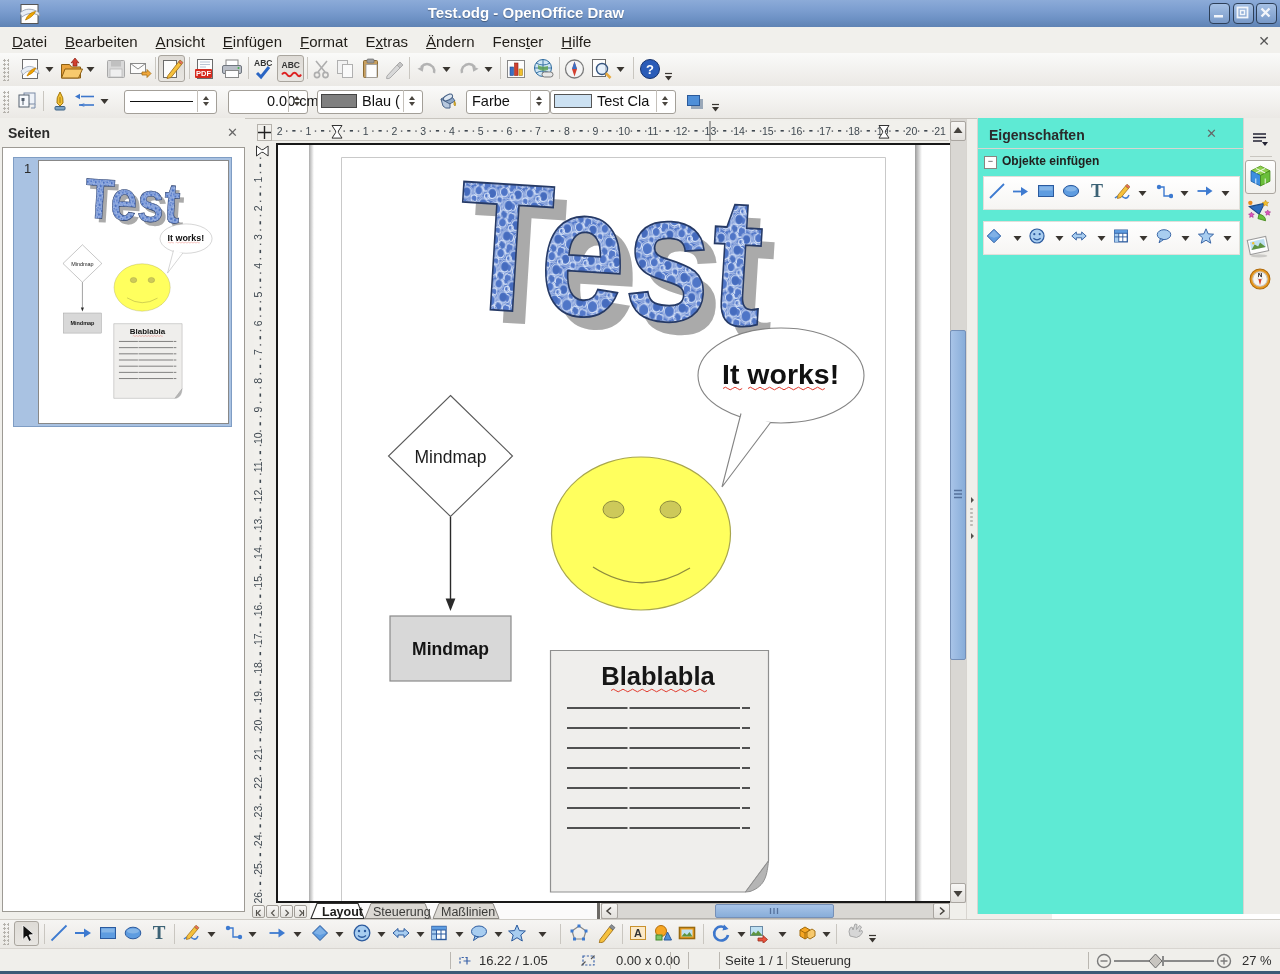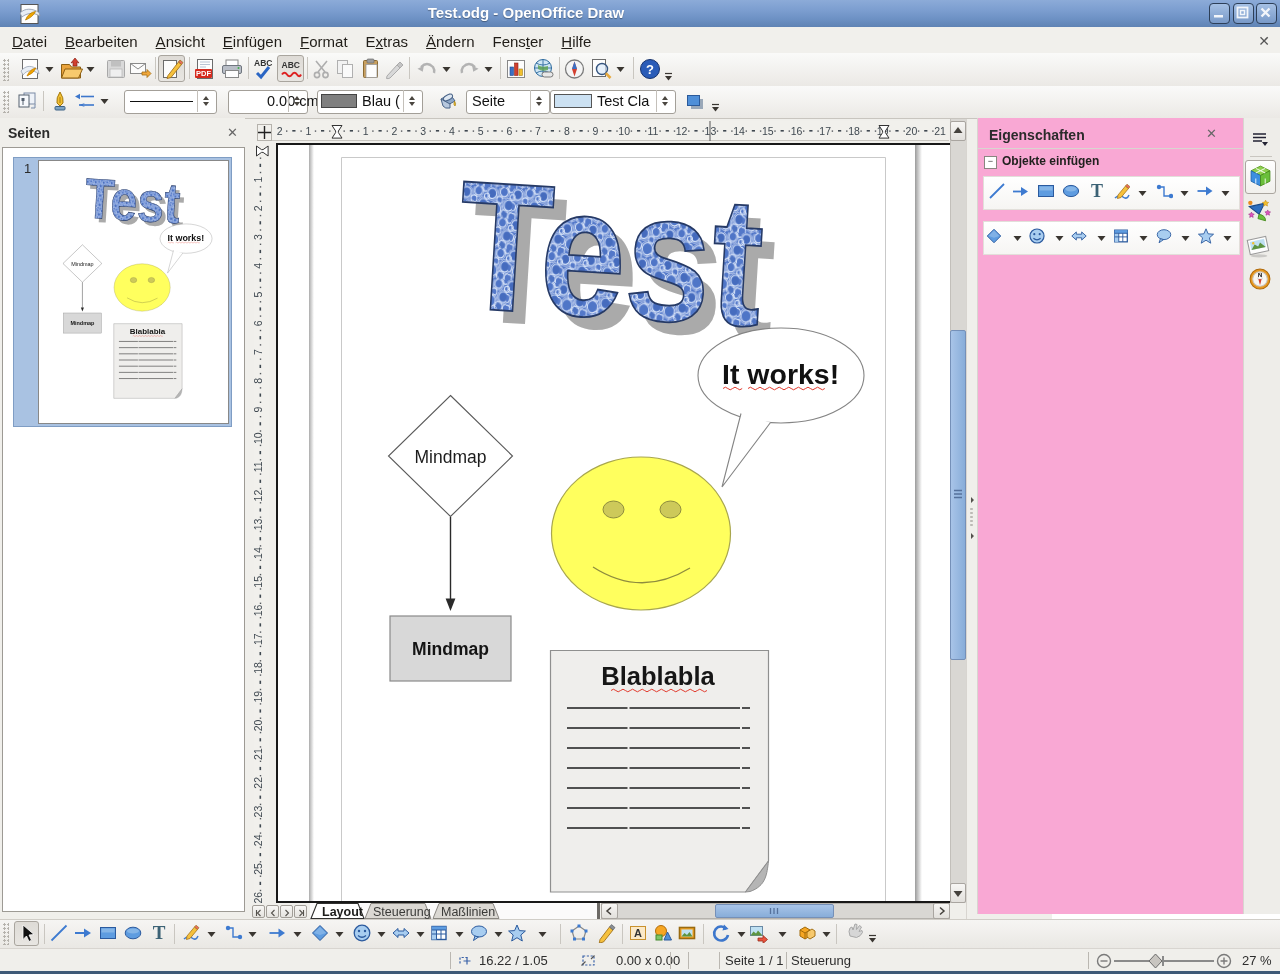--- a/index.html
+++ b/index.html
@@ -26,21 +26,21 @@
 .tbtn{border-radius:3px;}
 .pressed{background:linear-gradient(#dedbd6,#e8e6e2);border:1px solid #a9a59e;}
 .combo{background:#fff;border:1px solid #a39f98;border-radius:3px;height:22px;}
 .spin{position:absolute;right:0;top:0;width:17px;height:100%;border-left:1px solid #c4c0ba;}
 .spin:before{content:"";position:absolute;left:5px;top:3px;border:3px solid transparent;border-bottom:4px solid #4a4640;}
 .spin:after{content:"";position:absolute;left:5px;bottom:3px;border:3px solid transparent;border-top:4px solid #4a4640;}
 
 #leftdock{left:0;top:118px;width:245px;height:796px;background:#f0efeb;}
 #lefthead{left:8px;top:7px;font-size:14px;font-weight:bold;color:#2b2b2b;}
 #leftlist{left:2px;top:29px;width:241px;height:763px;background:#fff;border:1px solid #9d9a94;}
-#rightdock{left:977px;top:118px;width:266px;height:796px;background:#f9a8d4;border-left:1px solid #d8d5d0;}
+#rightdock{left:977px;top:118px;width:266px;height:796px;background:#5eead4;border-left:1px solid #d8d5d0;}
 #railbar{left:1243px;top:118px;width:37px;height:796px;background:#eeede9;border-left:1px solid #d8d5d0;}
 .iconstrip{left:5px;width:255px;height:32px;background:linear-gradient(#ffffff,#f6f5f3);border:1px solid #e2dfda;}
 
 #drawbar{left:0;top:919px;width:1280px;height:29px;background:linear-gradient(#f6f5f3,#e9e7e3);border-top:1px solid #d0cdc7;}
 #statusbar{left:0;top:948px;width:1280px;height:23px;background:#f0efeb;border-top:1px solid #d8d5d0;font-size:13px;color:#2d2d2d;}
 #bottomline{left:0;top:971px;width:1280px;height:3px;background:#3f5a77;}
 .stsep{position:absolute;top:3px;width:1px;height:17px;background:#bab7b1;}
 text{font-family:"Liberation Sans",sans-serif;}
 </style>
 </head>
@@ -232,21 +232,21 @@
     <div class="abs" style="left:321px;top:94px;width:36px;height:14px;background:#7f7f7f;border:1px solid #444;box-sizing:border-box;"></div>
     <div class="abs" style="left:362px;top:93px;font-size:14.5px;color:#111;">Blau (</div>
     <div class="abs spin" style="left:403px;top:90px;width:17px;height:22px;"></div>
     <svg class="abs" style="left:436px;top:90px;" width="22" height="22" viewBox="0 0 22 22">
       <path d="M5,9 L14,4 l5,7 -9,5 Z" fill="#8fa8c8" stroke="#4a6488"></path>
       <path d="M5,9 l9,5 0,4 q-5,1 -7,-2 Z" fill="#b7c8de" stroke="#4a6488"></path>
       <ellipse cx="12" cy="7.5" rx="5" ry="2.5" fill="#dde7f2" stroke="#4a6488" transform="rotate(-28 12 7.5)"></ellipse>
       <path d="M18.5,11 q2,3 0.5,5 q-2,-1 -0.5,-5 Z" fill="#f2c02e" stroke="#a3821c" stroke-width="0.7"></path>
     </svg>
     <div class="abs combo" style="left:466px;top:90px;width:82px;"></div>
-    <div class="abs" style="left:472px;top:93px;font-size:14.5px;color:#111;">Seite</div>
+    <div class="abs" style="left:472px;top:93px;font-size:14.5px;color:#111;">Farbe</div>
     <div class="abs spin" style="left:530px;top:90px;width:17px;height:22px;"></div>
     <div class="abs combo" style="left:550px;top:90px;width:124px;"></div>
     <div class="abs" style="left:554px;top:94px;width:38px;height:14px;background:#cce1f2;border:1px solid #555;box-sizing:border-box;"></div>
     <div class="abs" style="left:597px;top:93px;font-size:14.5px;color:#111;">Test Cla</div>
     <div class="abs spin" style="left:656px;top:90px;width:17px;height:22px;"></div>
     <svg class="abs" style="left:684px;top:92px;" width="22" height="20" viewBox="0 0 22 20">
       <rect x="7" y="7" width="12" height="10" fill="#9aa8b8"></rect>
       <rect x="3.5" y="3.5" width="12" height="10" fill="#4f8fd8" stroke="#2b5a9a"></rect>
     </svg>
     <svg class="abs" style="left:711px;top:103px;" width="9" height="10">

